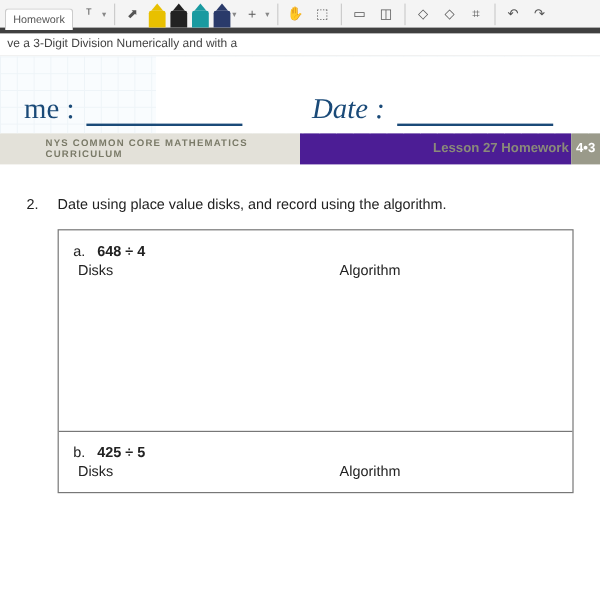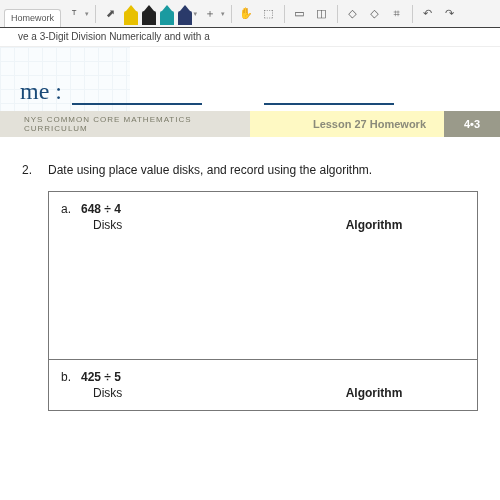--- a/index.html
+++ b/index.html
@@ -2,21 +2,21 @@
 <html><head>
 <meta charset="utf-8">
 <style>
   * { box-sizing: border-box; margin: 0; padding: 0; }
   html, body { width: 500px; height: 500px; overflow: hidden; font-family: Arial, sans-serif; background: #fff; }
   
   
   .toolbar {
     height: 28px;
     background: #f4f4f4;
-    border-bottom: 1px solid #404040;
+    border-bottom: 5px solid #404040;
     display: flex;
     align-items: center;
     padding: 0 4px;
     gap: 4px;
     font-size: 10px;
   }
   .tab {
     background: #fff;
     border: 1px solid #ccc;
     border-bottom: none;
@@ -45,21 +45,21 @@
   .pen .tip { position:absolute; bottom:14px; left:2px; width:0; height:0; border-left:5px solid transparent; border-right:5px solid transparent; }
   .pen.yellow .body{background:#e8c000;} .pen.yellow .tip{border-bottom:6px solid #e8c000;}
   .pen.black .body{background:#222;} .pen.black .tip{border-bottom:6px solid #222;}
   .pen.teal .body{background:#1a9aa0;} .pen.teal .tip{border-bottom:6px solid #1a9aa0;}
   .pen.navy .body{background:#2a3a6a;} .pen.navy .tip{border-bottom:6px solid #2a3a6a;}
   .sep { width:1px; height:18px; background:#ccc; margin:0 2px;}
   .chev { font-size:7px; color:#888; margin-left:-2px;}
   
   
   .subtitle {
-    padding: 3px 18px;
+    padding: 3px 6px;
     font-size: 10px;
     color: #444;
     background: #fff;
     border-bottom: 1px solid #eee;
     line-height: 1.2;
   }
   
   
   .paper-top {
     height: 64px;
@@ -93,41 +93,41 @@
   .curric {
     display:flex; align-items:center;
     height: 26px;
     font-size: 10px;
   }
   .curric .left {
     flex: 0 0 50%;
     background: #e3e1d9;
     color: #7a7a68;
     letter-spacing: 1px;
-    font-weight: normal;
-    padding-left: 24px;
+    font-weight: bold;
+    padding-left: 38px;
     display:flex; align-items:center;
     height:100%;
     font-size:8px;
   }
   .curric .mid {
     flex: 1;
-    background: #fef9c3;
+    background: #4c1d95;
     color: #8a8a7a;
     font-weight: bold;
     display:flex; align-items:center; justify-content:flex-end;
-    padding-right:18px;
+    padding-right:2px;
     height:100%;
     font-size:11px;
   }
   .curric .badge {
     background:#9a9a8a;
     color:#fff;
     font-weight:bold;
-    width:56px; height:100%;
+    width:24px; height:100%;
     display:flex; align-items:center; justify-content:center;
     font-size:11px;
   }
   
   
   .sheet { padding: 26px 22px 0 22px; font-size: 12px; color:#222; }
   .qrow { display:flex; gap:12px; margin-bottom:14px;}
   .qnum { width:14px; }
   .qtext { flex:1; }
   .qbox {
@@ -137,22 +137,22 @@
   .qbox .cell {
     border-bottom: 1px solid #777;
     padding: 10px 12px 10px 12px;
     position: relative;
   }
   .qbox .cell:last-child { border-bottom:none; }
   .cell .row1 { display:flex; }
   .cell .letter { width:20px; }
   .cell .prob { flex:1;font-weight:bold; }
   .cell .row2 { display:flex; margin-top:2px;}
-  .cell .disks { margin-left:32px; flex:1; }
-  .cell .algo { width:50%; text-align:center; padding-left:20px;font-weight:bold;}
+  .cell .disks { margin-left:4px; flex:1; }
+  .cell .algo { width:50%; text-align:left; padding-left:20px;}
   .cell.tall { height: 168px; }
 </style>
 </head>
 <body>
 
 <div class="toolbar">
   <div class="tab">Homework</div>
   <div class="tool-btn">ᵀ</div>
   <div class="chev">▾</div>
   <div class="sep"></div>
@@ -195,20 +195,21 @@
   <div>ve a 3-Digit Division Numerically and with a</div>
 </div>
 
 <div class="paper-top">
   <div class="wrap">
     <div class="hand" style="flex:1;">
       <span class="label">me :</span>
       <span class="line" style="width:130px;"></span>
     </div>
     <div class="hand" style="flex:1; text-align:left; padding-left:20px;">
+      <span class="label" style="font-style:italic;">Date :</span>
       <span class="line" style="width:130px;"></span>
     </div>
   </div>
 </div>
 
 <div class="curric">
   <div class="left">NYS COMMON CORE MATHEMATICS CURRICULUM</div>
   <div class="mid">Lesson 27 Homework</div>
   <div class="badge">4•3</div>
 </div>

